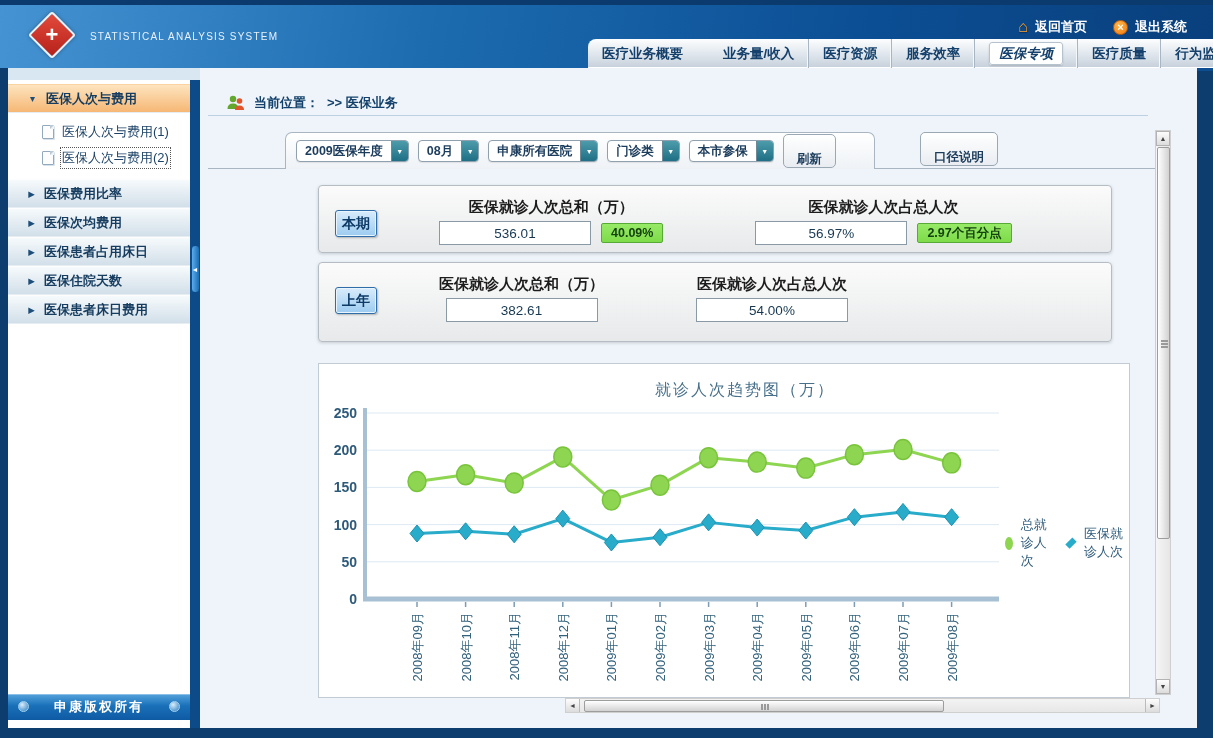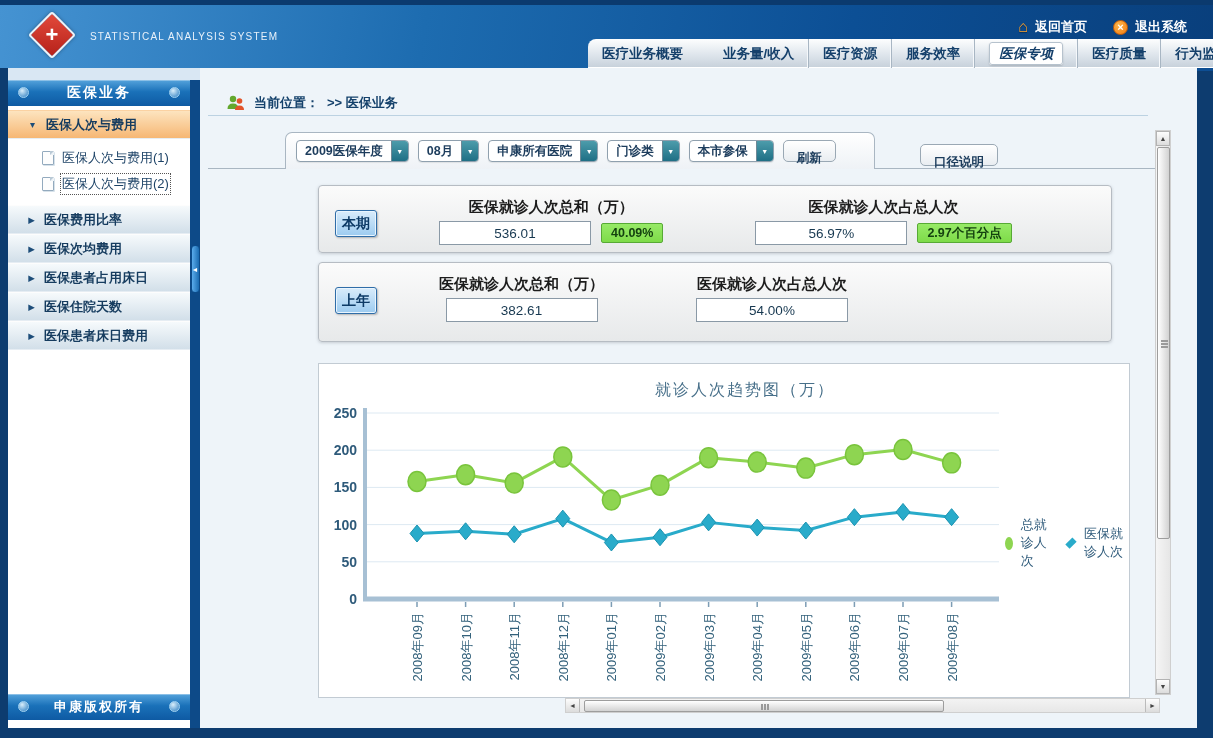--- a/index.html
+++ b/index.html
@@ -83,22 +83,22 @@
   .filter-line { position:absolute; left:8px; top:64px; width:947px; height:37px; border-bottom:1px solid #a9b6c2; }
   .filter-box { position:absolute; left:85px; top:64px; width:590px; height:37px;
     background:linear-gradient(#ffffff,#eef2f6); border:1px solid #a9b6c2; border-bottom:none;
     border-radius:7px 7px 0 0; display:flex; align-items:center; gap:9px; padding:0 10px; }
   .dropdown { display:flex; align-items:stretch; height:22px; background:#fff; border:1px solid #8fa0ae;
     border-radius:4px; overflow:hidden; cursor:pointer; box-shadow:0 1px 1px rgba(0,0,0,.08); }
   .dd-value { display:flex; align-items:center; padding:0 8px; font-size:12.5px; font-weight:bold; color:#1c3c5c; }
   .dd-btn { width:17px; background:linear-gradient(#4d9cab,#1f6f85); color:#fff; font-size:7px;
     display:flex; align-items:center; justify-content:center; border-left:1px solid #6e8896; }
   .btn { height:22px; background:linear-gradient(#ffffff,#e9edf1); border:1px solid #9aa8b4; border-radius:5px;
-    padding:9px 13px; font-size:12.5px; font-weight:bold; color:#1c3c5c; cursor:pointer; font-family:inherit; }
-  .caliber-btn { position:absolute; left:720px; top:76px; height:22px; }
+    padding:16px 13px; font-size:12.5px; font-weight:bold; color:#1c3c5c; cursor:pointer; font-family:inherit; }
+  .caliber-btn { position:absolute; left:720px; top:64px; height:22px; }
 
   
   .panel { position:absolute; left:118px; width:794px; background:linear-gradient(#fbfbfb,#e7e9ea);
     border:1px solid #b6bcc3; border-radius:4px; box-shadow:0 1px 3px rgba(120,130,140,.35);
     display:flex; align-items:flex-start; padding-top:12px; }
   .panel1 { top:117px; height:68px; }
   .panel2 { top:194px; height:80px; }
   .period-btn { margin:12px 0 0 16px; width:42px; height:27px; border-radius:3px;
     background:linear-gradient(#d9ecfb,#9ccbf0); border:1px solid #2f6da8;
     box-shadow:0 0 0 1px #e9f5fe inset, 1px 1px 2px rgba(0,0,0,.25);
@@ -179,25 +179,20 @@
       <div class="tab">服务效率</div>
       <div class="tab active"><span>医保专项</span></div>
       <div class="tab">医疗质量</div>
       <div class="tab">行为监控</div>
     </nav>
   </header>
 
   <div class="app-body">
 
     <aside class="sidebar">
-      <div class="side-bar-blue">
-        <span class="knob l"></span>
-        <span>医保业务</span>
-        <span class="knob r"></span>
-      </div>
       <div class="menu">
         <div class="menu-item active">
           <span class="arr">▼</span>
           <span>医保人次与费用</span>
         </div>
         <div class="submenu">
           <div class="sub-item">
             <span class="doc-ic"></span>
             <span class="sub-label">医保人次与费用(1)</span>
           </div>

